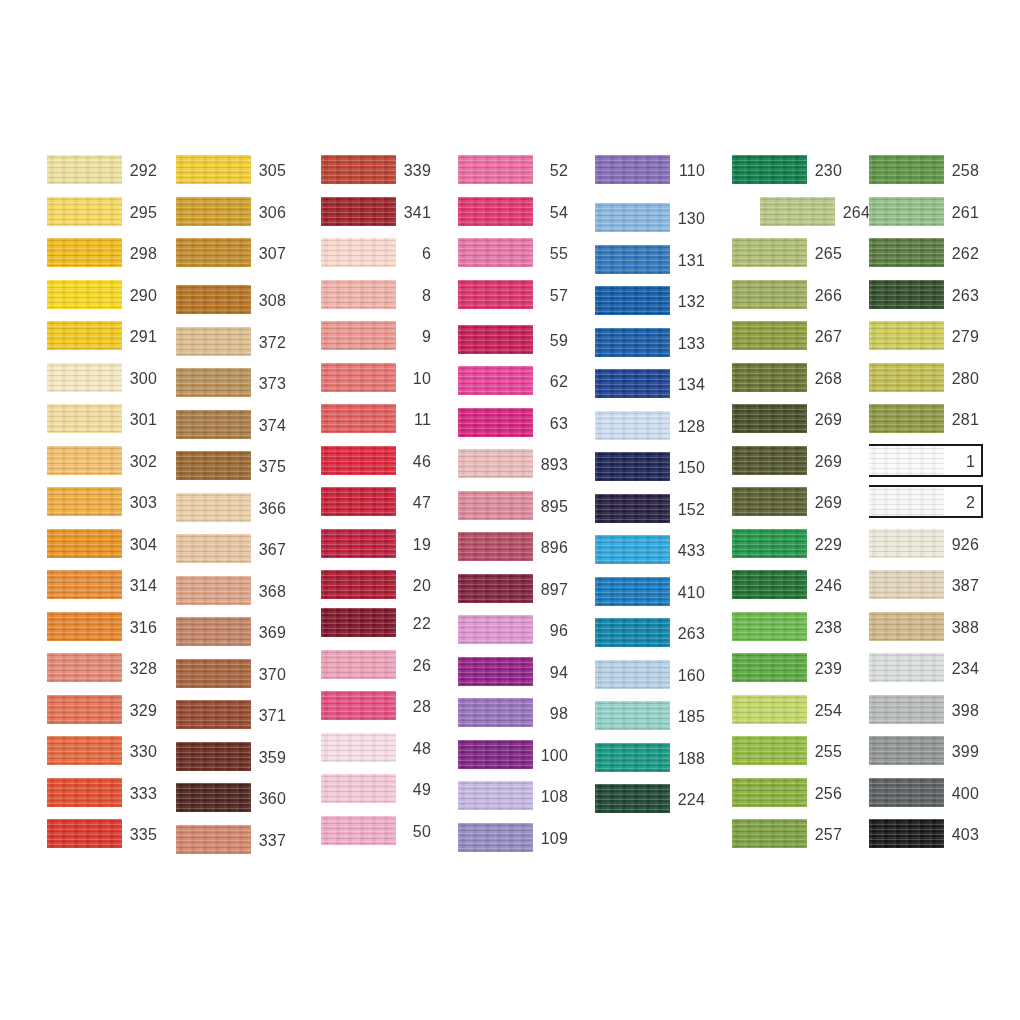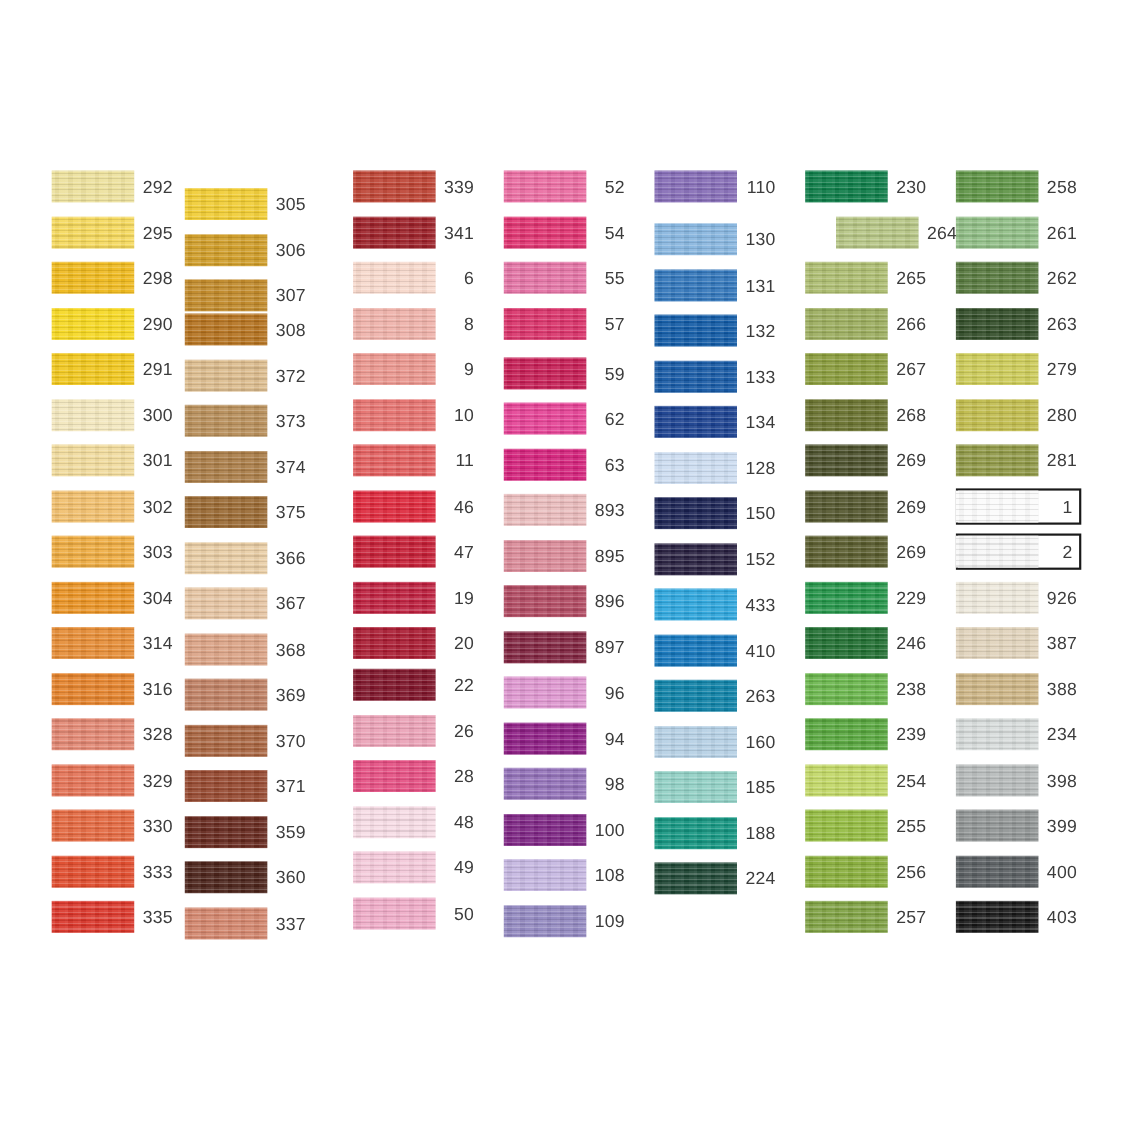--- a/index.html
+++ b/index.html
@@ -168,30 +168,30 @@
       </div>
       <div class="row" style="height: 41.5px;">
         <div class="swatch" title="333" style="background-color: rgb(223, 74, 43);"></div>
         <div class="num">333</div>
       </div>
       <div class="row" style="height: 41.5px;">
         <div class="swatch" title="335" style="background-color: rgb(217, 50, 38);"></div>
         <div class="num">335</div>
       </div>
     </div>
-    <div class="column" style="left: 168px; margin-top: 16px;">
+    <div class="column" style="left: 176px;">
       <div class="row" style="height: 41.5px;">
         <div class="swatch" title="305" style="background-color: rgb(240, 203, 48);"></div>
         <div class="num">305</div>
       </div>
       <div class="row" style="height: 41.5px;">
         <div class="swatch" title="306" style="background-color: rgb(206, 155, 38);"></div>
         <div class="num">306</div>
       </div>
-      <div class="row" style="height: 31px; text-decoration: underline;">
+      <div class="row" style="height: 47px; text-decoration: underline;">
         <div class="swatch" title="307" style="background-color: rgb(192, 136, 40);"></div>
         <div class="num">307</div>
       </div>
       <div class="row" style="height: 41.5px;">
         <div class="swatch" title="308" style="background-color: rgb(179, 112, 28);"></div>
         <div class="num">308</div>
       </div>
       <div class="row" style="height: 41.5px;">
         <div class="swatch" title="372" style="background-color: rgb(220, 187, 140);"></div>
         <div class="num">372</div>

